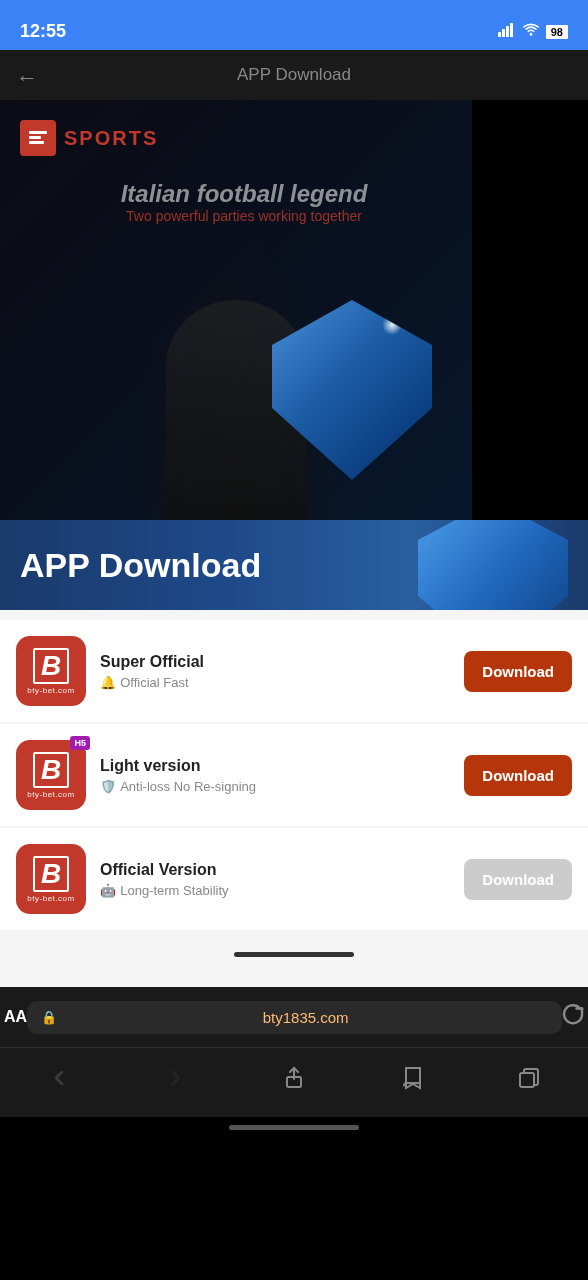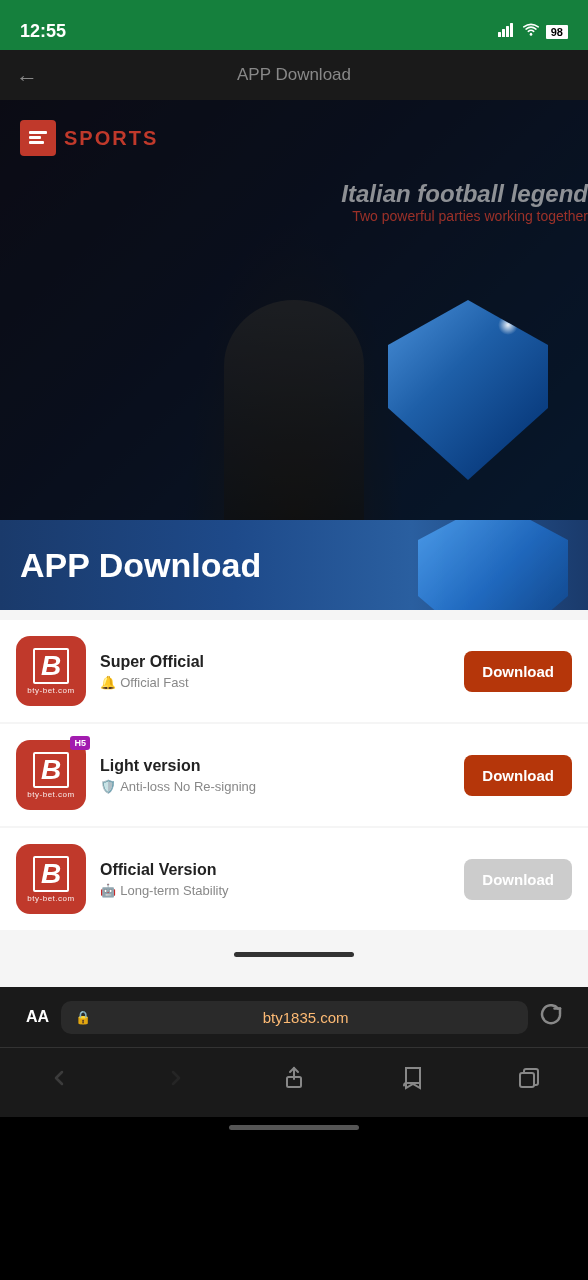--- a/index.html
+++ b/index.html
@@ -12,21 +12,21 @@
       overflow: hidden;
       position: relative;
     }
 
     
     .status-bar {
       display: flex;
       justify-content: space-between;
       align-items: center;
       padding: 19px 20px 6px;
-      background: #15803d;
+      background: #3b82f6;
       height: 50px;
     }
     .status-time {
       color: #fff;
       font-size: 18px;
       font-weight: 600;
     }
     .status-icons {
       display: flex;
       align-items: center;
@@ -61,21 +61,21 @@
     }
     .top-nav .title {
       color: #888;
       font-size: 17px;
       font-weight: 500;
     }
 
     
     .hero {
       position: relative;
-      width: 588px;
+      width: 472px;
       height: 420px;
       background: #111;
       overflow: hidden;
     }
     .hero-overlay {
       position: absolute;
       inset: 0;
       background: rgba(0,0,0,0.55);
       z-index: 2;
     }
@@ -158,21 +158,21 @@
       color: #c0392b;
       font-size: 20px;
       font-weight: 700;
       letter-spacing: 2px;
     }
     .hero-headline {
       position: absolute;
       top: 80px;
       left: 16px;
       right: 0;
-      text-align: right;
+      text-align: center;
       z-index: 5;
     }
     .hero-headline h1 {
       color: rgba(200,200,200,0.7);
       font-size: 24px;
       font-style: italic;
       font-weight: 700;
     }
     .hero-headline p {
       color: #c0392b;
@@ -319,24 +319,24 @@
     .scroll-bar {
       width: 120px;
       height: 5px;
       background: #333;
       border-radius: 3px;
     }
 
     
     .browser-bar {
       background: #1a1a1a;
-      padding: 10px 26px;
-      display: flex;
-      align-items: center;
-      gap: 12px;
+      padding: 10px 4px;
+      display: flex;
+      align-items: center;
+      gap: 0;
       height: 60px;
     }
     .browser-aa {
       color: #fff;
       font-size: 16px;
       font-weight: 700;
       cursor: pointer;
     }
     .browser-url {
       flex: 1;

